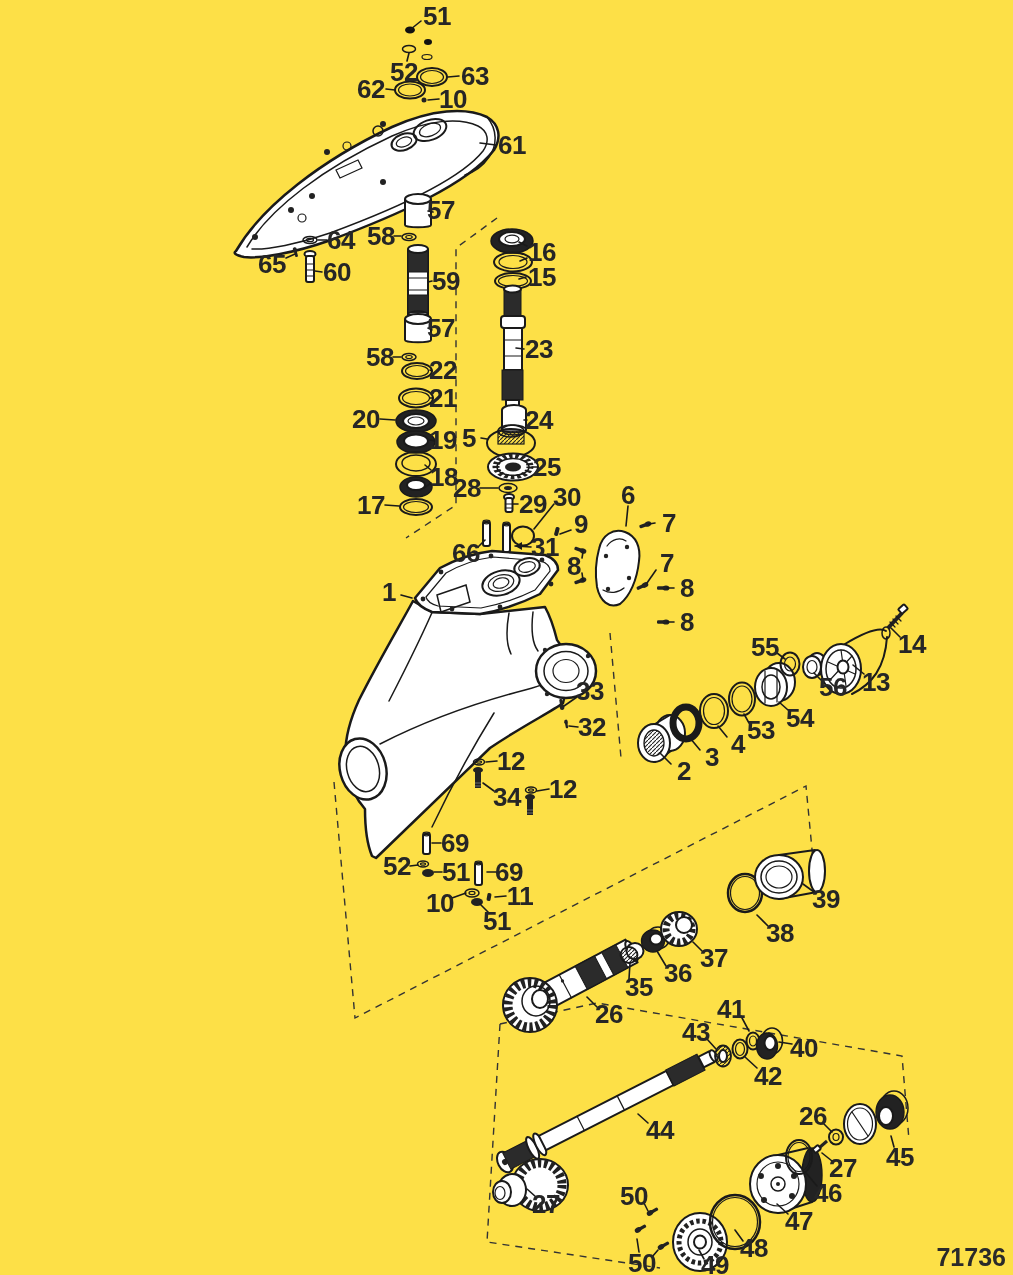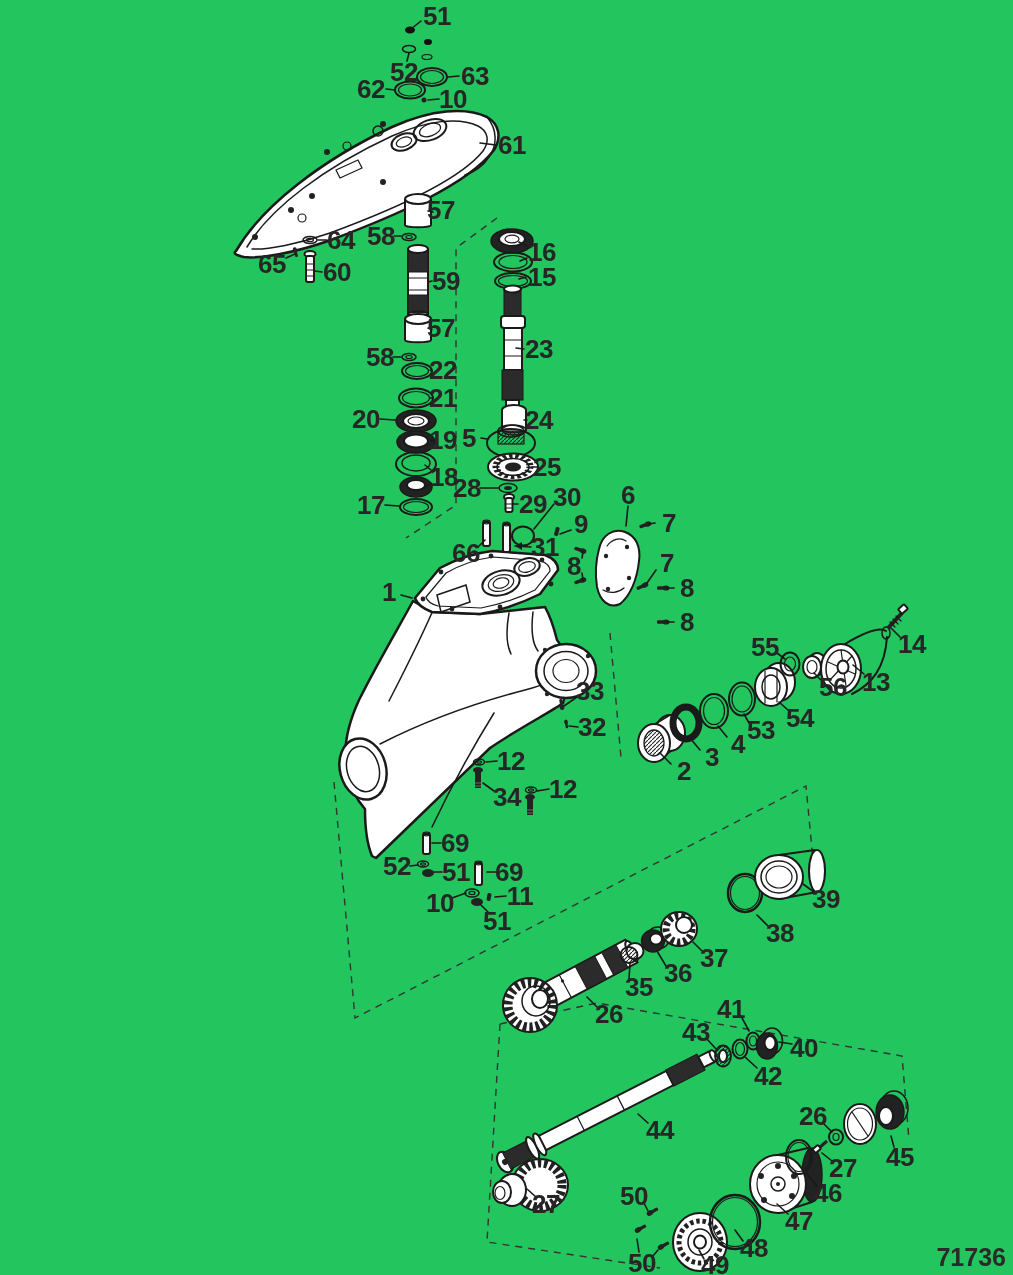--- a/index.html
+++ b/index.html
@@ -1,16 +1,16 @@
 <!DOCTYPE html>
 <html><head>
 <meta charset="utf-8">
 <style>
   html,body{margin:0;padding:0;background:#ffffff;}
-  .stage{position:relative;width:1013px;height:1275px;background:#22c55e;overflow:hidden;
+  .stage{position:relative;width:1013px;height:1275px;background:#fde047;overflow:hidden;
          font-family:"Liberation Sans",sans-serif;}
   svg{position:absolute;inset:0;}
   .ln{fill:none;stroke:#1a1a1a;stroke-width:2;stroke-linecap:round;stroke-linejoin:round;}
   .ln25{fill:none;stroke:#1a1a1a;stroke-width:2.5;stroke-linecap:round;stroke-linejoin:round;}
   .ln15{fill:none;stroke:#1a1a1a;stroke-width:1.5;stroke-linecap:round;}
   .ln12{fill:none;stroke:#1a1a1a;stroke-width:1.2;stroke-linecap:round;}
   .fw{fill:#ffffff;stroke:#1a1a1a;stroke-width:2;stroke-linejoin:round;}
   .fw25{fill:#ffffff;stroke:#1a1a1a;stroke-width:2.5;stroke-linejoin:round;}
   .dash{fill:none;stroke:#333;stroke-width:1.4;stroke-dasharray:7 6;}
   .teeth{fill:none;stroke:#222;stroke-dasharray:3.5 2.8;}

